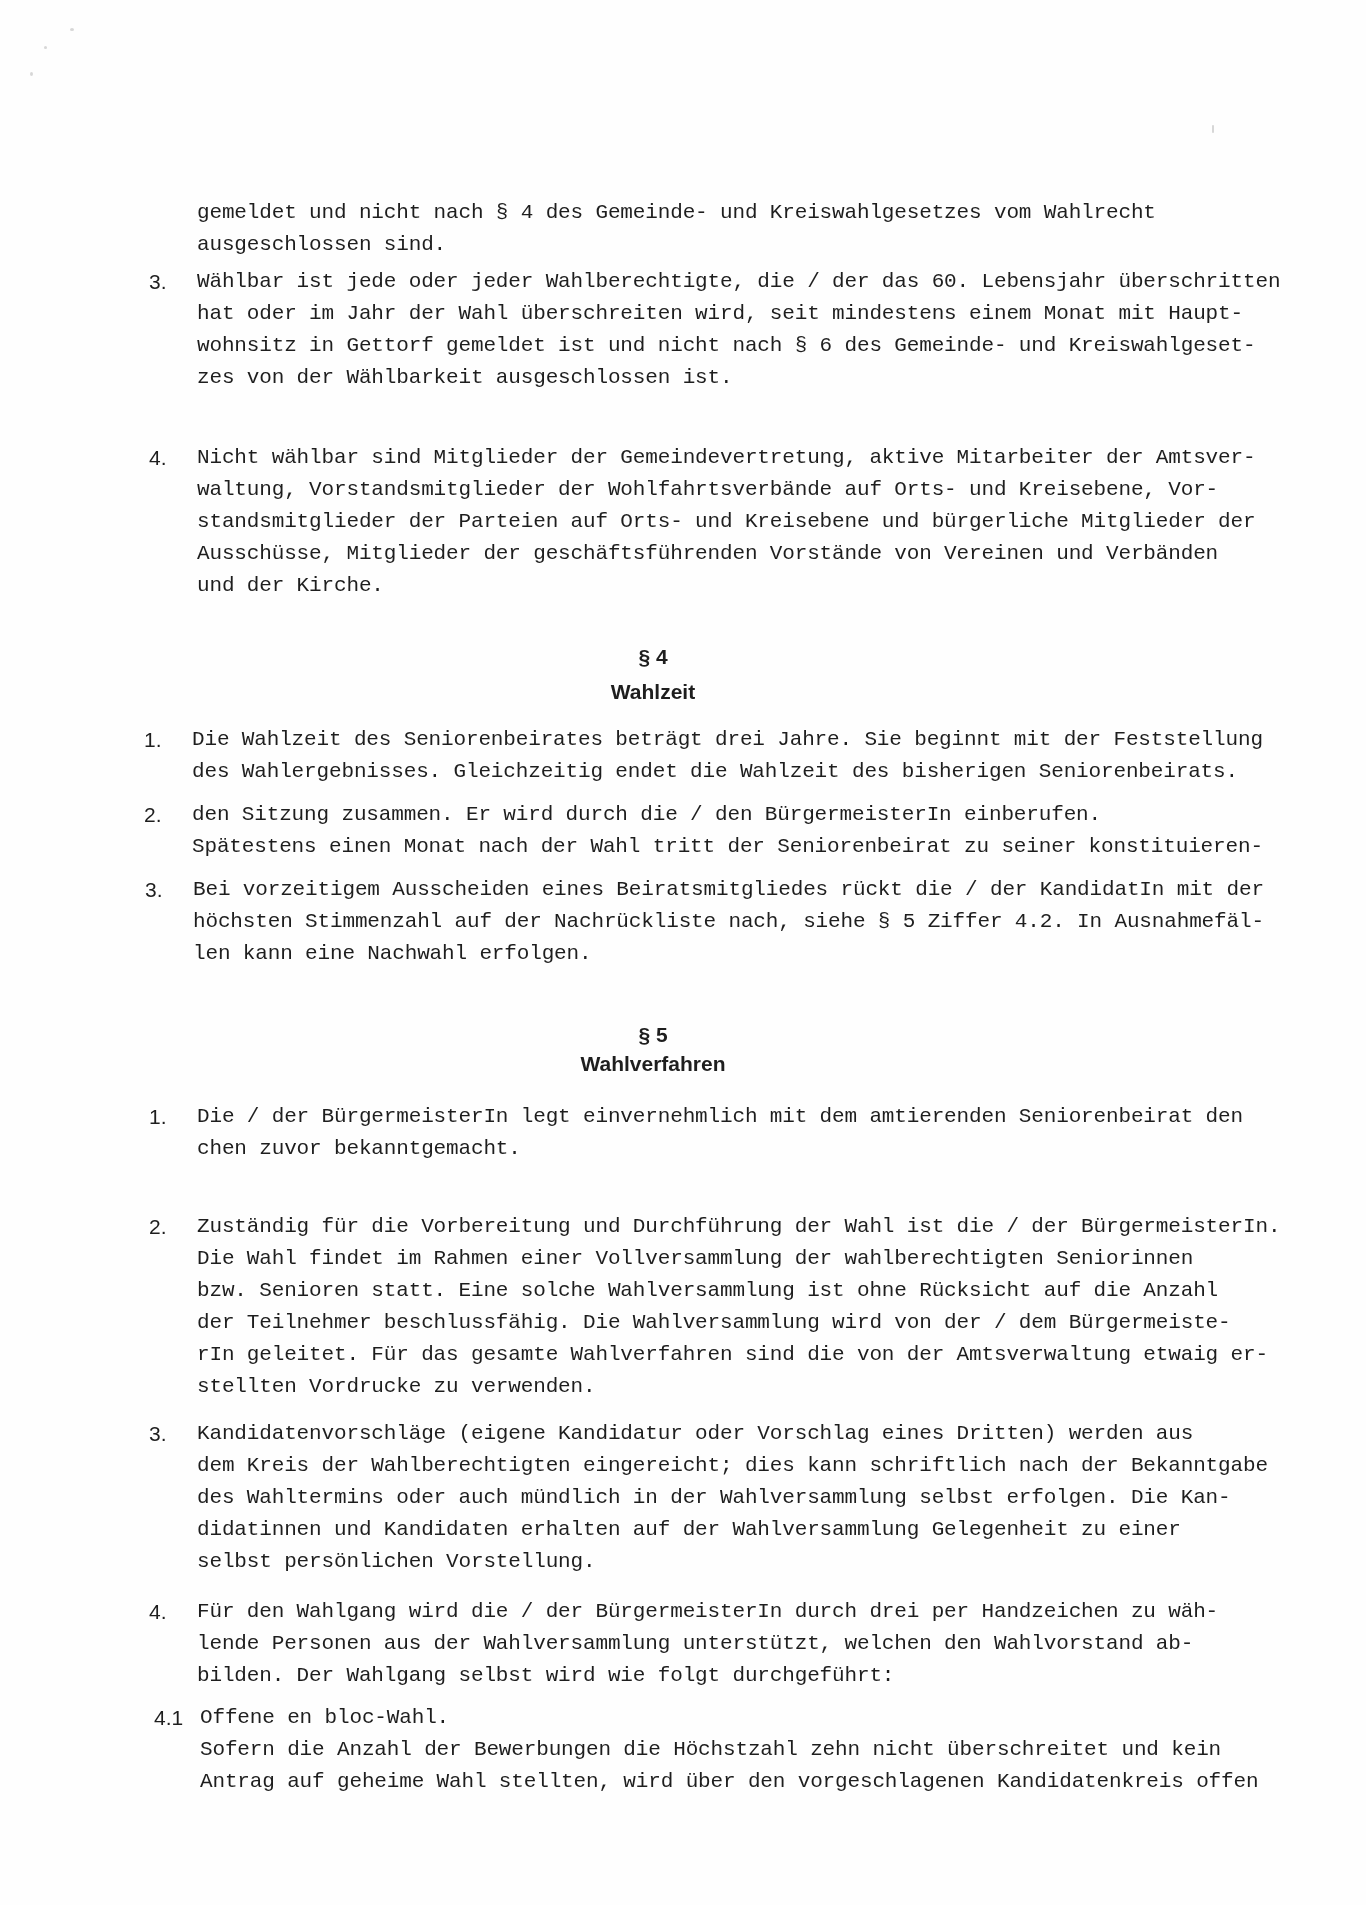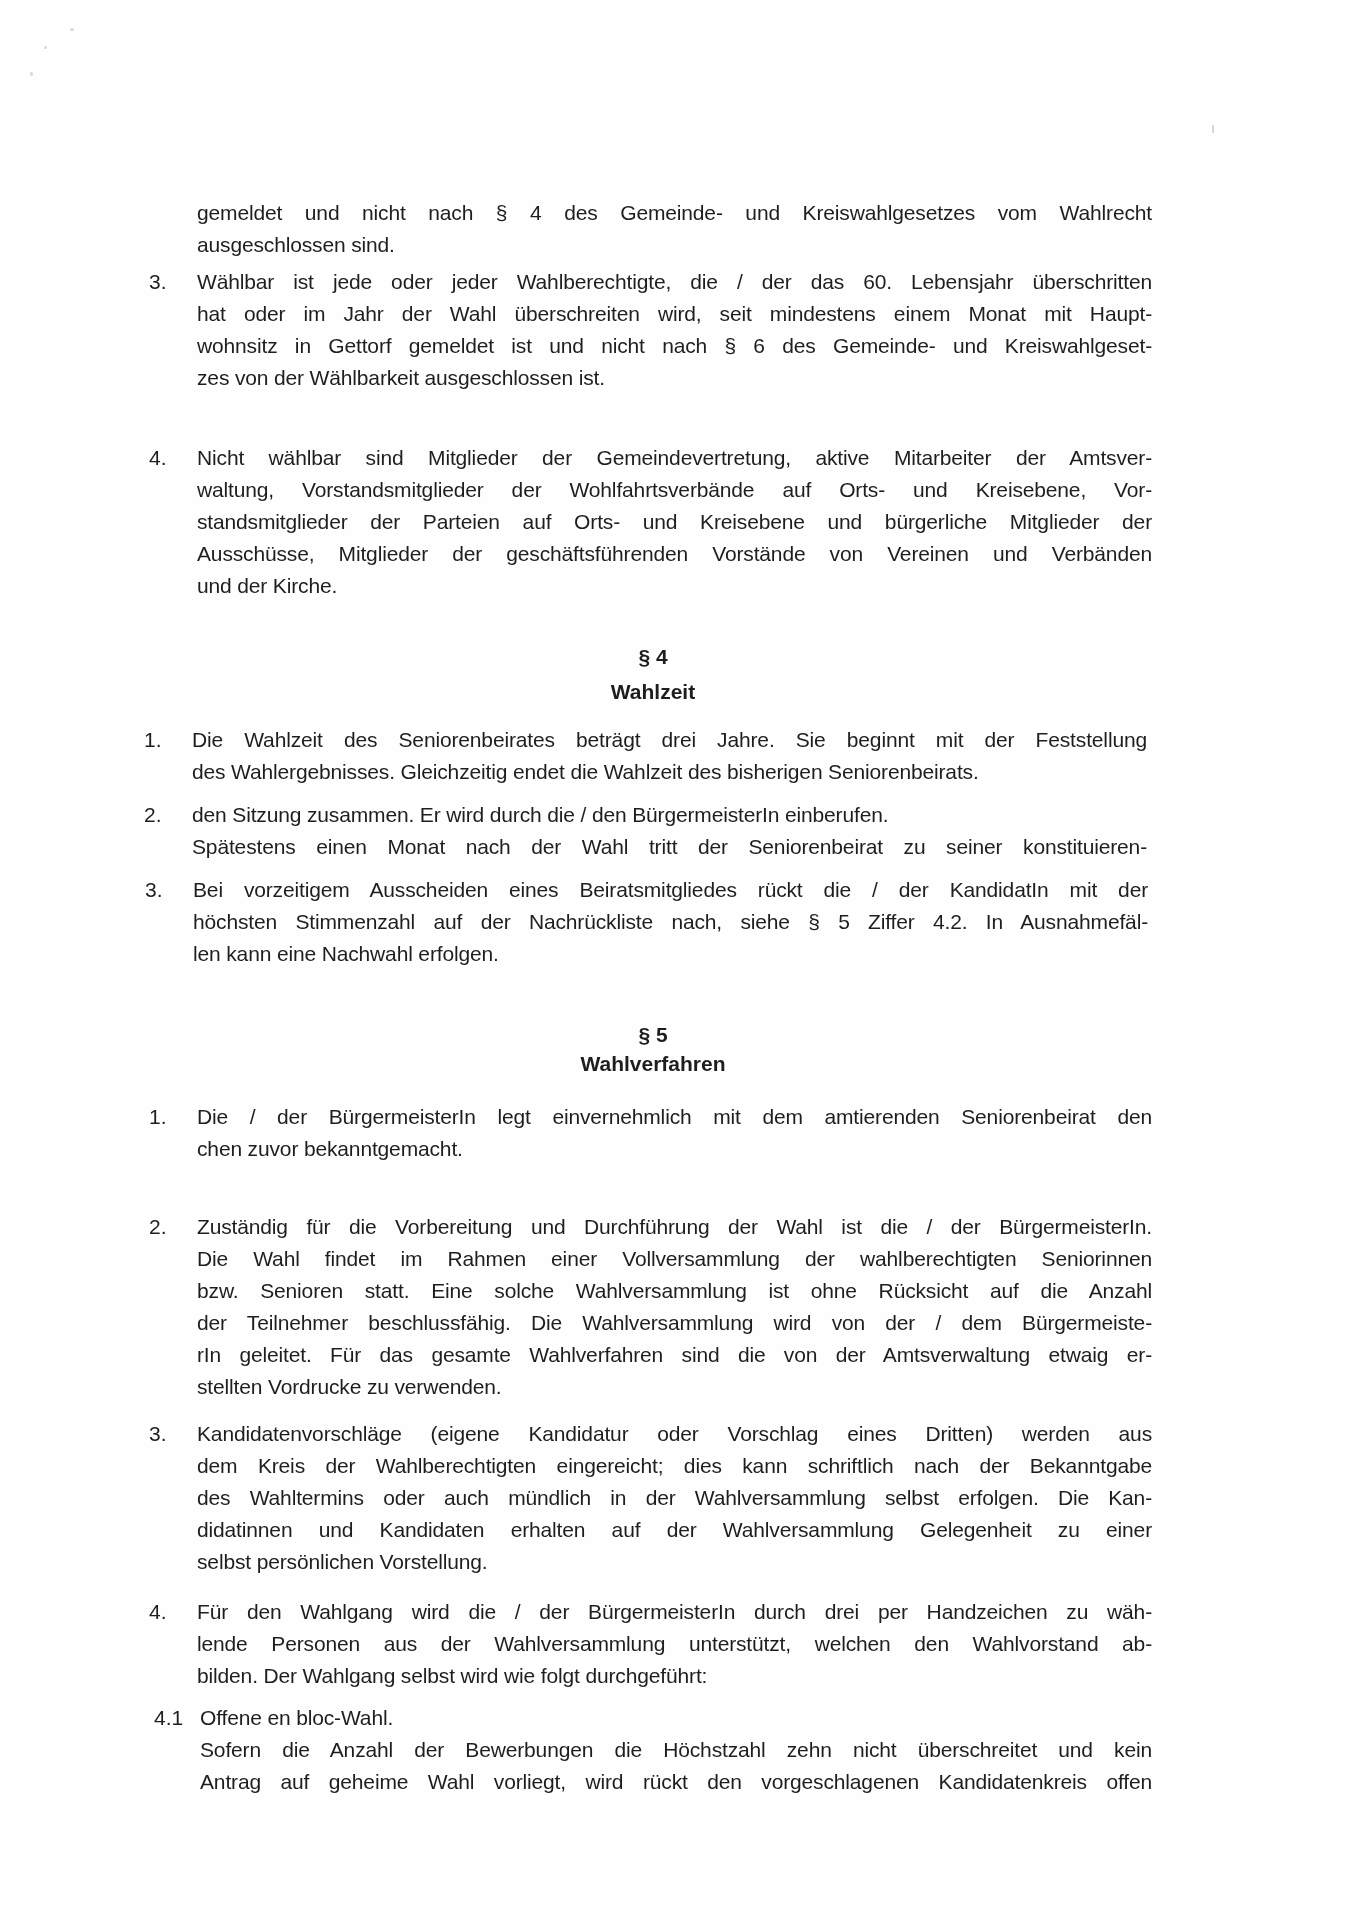--- a/index.html
+++ b/index.html
@@ -1,20 +1,20 @@
 <!DOCTYPE html>
 <html><head>
 <meta charset="utf-8">
 <style>
   html, body { margin: 0; padding: 0; background: #ffffff; }
   body { width: 1366px; height: 1905px; position: relative; overflow: hidden;
          font-family: "Liberation Sans", "DejaVu Sans", sans-serif; color: #1e1e1e; }
   .page { position: absolute; left: 0; top: 0; width: 1366px; height: 1905px; background: #fefefe; }
   .block { position: absolute; left: 197px; width: 955px; font-size: 21px; line-height: 32px; }
-  .line { display: block; height: 32px; white-space: nowrap; text-align: justify; text-align-last: justify; letter-spacing: -0.15px; }
+  .line { display: block; height: 32px; white-space: nowrap; text-align: justify; text-align-last: justify; letter-spacing: -0.15px; font-family: Liberation Mono, monospace; }
   .line.last { text-align-last: left; }
   .num { position: absolute; left: -48px; top: 0; font-size: 21px; line-height: 32px; }
   .num.wide { left: -46px; }
   .heading { position: absolute; left: 0; width: 1306px; text-align: center; font-weight: bold; font-size: 21px; line-height: 30px; }
   .footer { position: absolute; left: 1080px; top: 1940px; font-size: 11px; line-height: 16px; color: #2a2a2a; }
   .speck { position: absolute; background: #bdbdbd; border-radius: 50%; opacity: .6; }
 </style>
 </head>
 <body>
 
@@ -95,17 +95,17 @@
   <div class="block" style="top:1596px;">
     <span class="num">4.</span>
     <span class="line">Für den Wahlgang wird die / der BürgermeisterIn durch drei per Handzeichen zu wäh-</span>
     <span class="line">lende Personen aus der Wahlversammlung unterstützt, welchen den Wahlvorstand ab-</span>
     <span class="line last">bilden. Der Wahlgang selbst wird wie folgt durchgeführt:</span>
   </div>
   <div class="block" style="top:1702px;left:200px;width:952px;">
     <span class="num wide">4.1</span>
     <span class="line last">Offene en bloc-Wahl.</span>
     <span class="line">Sofern die Anzahl der Bewerbungen die Höchstzahl zehn nicht überschreitet und kein</span>
-    <span class="line">Antrag auf geheime Wahl vorliegt, wird rückt den vorgeschlagenen Kandidatenkreis offen</span>
+    <span class="line">Antrag auf geheime Wahl stellten, wird über den vorgeschlagenen Kandidatenkreis offen</span>
   </div>
 
   <div class="footer">Seite 3 von 5</div>
 </div>
 
 </body></html>

